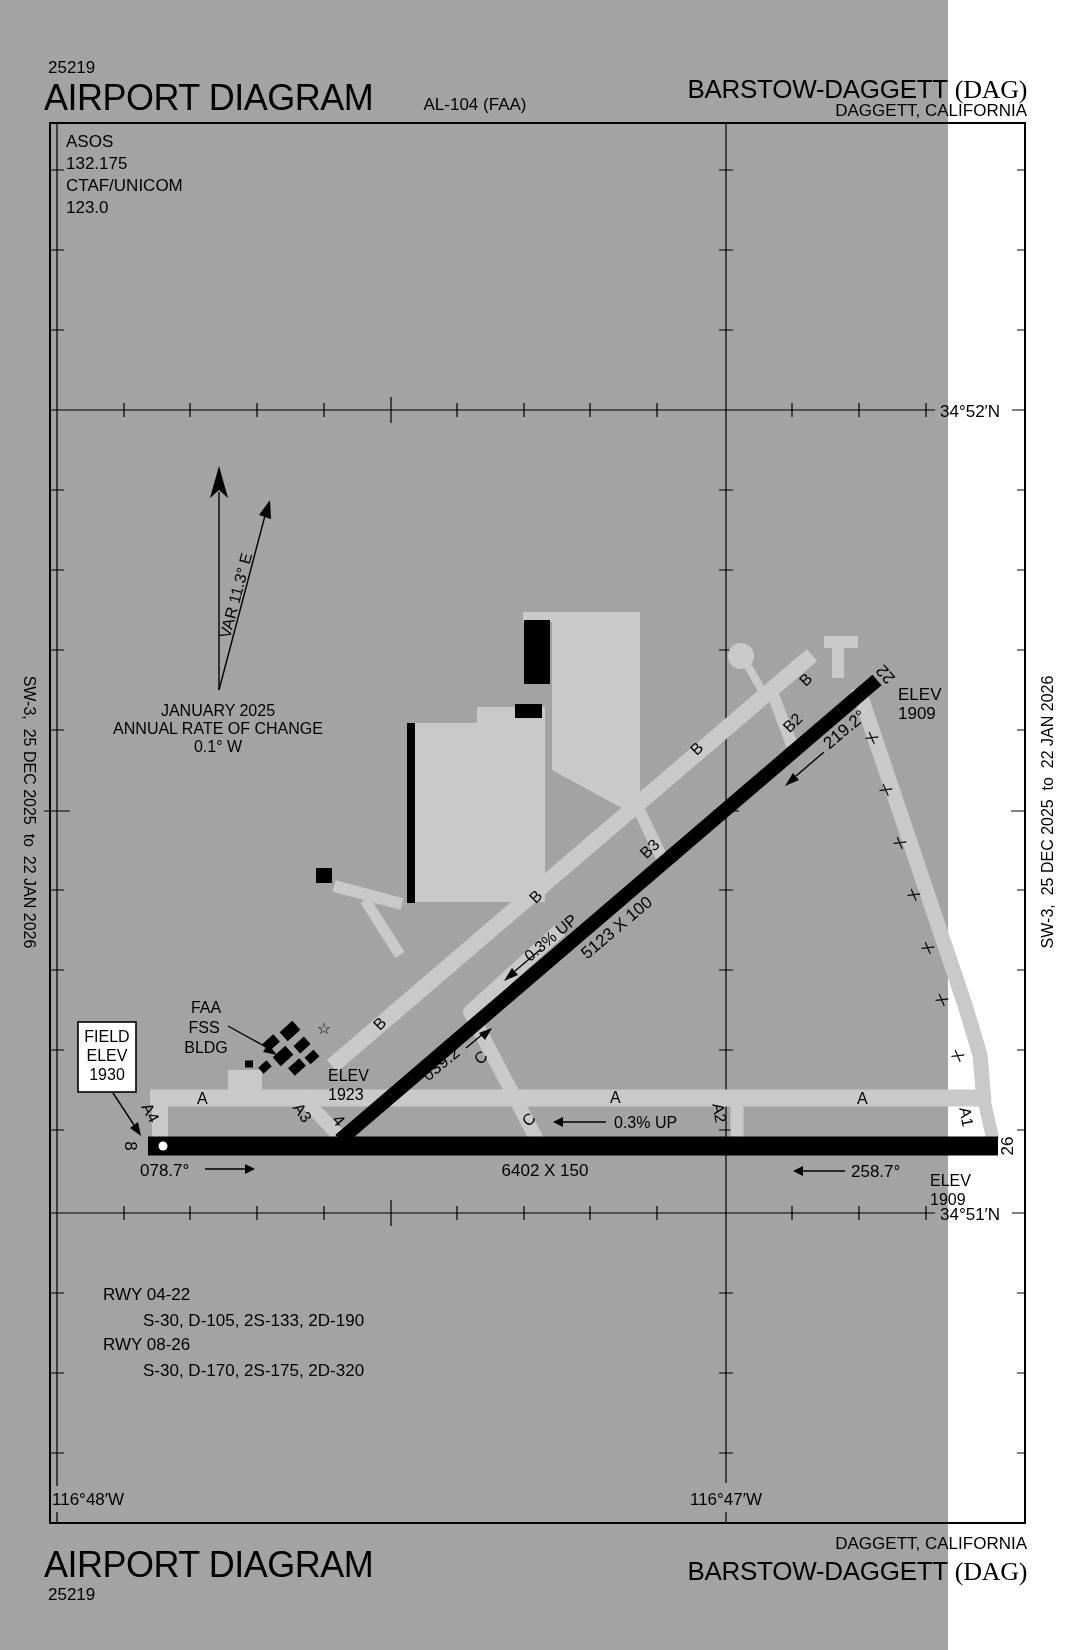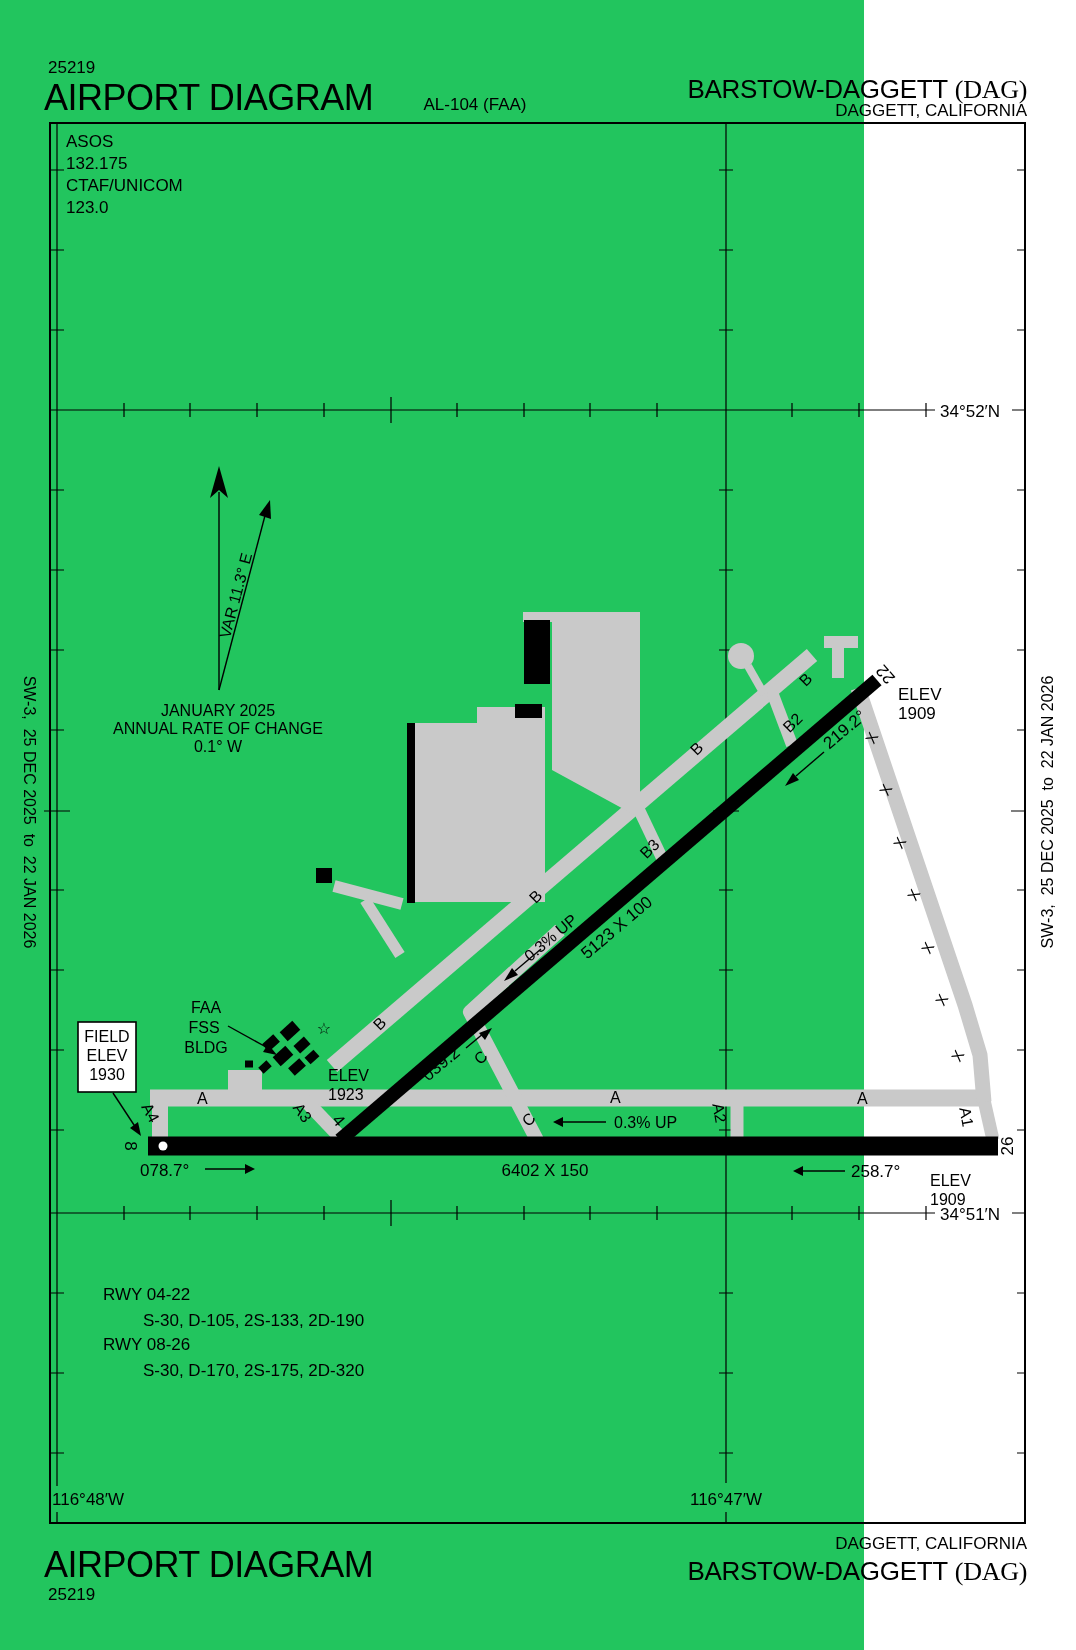--- a/index.html
+++ b/index.html
@@ -1,16 +1,16 @@
 <!DOCTYPE html>
 <html><head>
 <meta charset="utf-8">
 <style>
   html,body{margin:0;padding:0;background:#ffffff;}
-  .page{position:relative;width:864px;height:1650px;background:#22c55e;font-family:"Liberation Sans",sans-serif;text-align:center;}
+  .page{position:relative;width:948px;height:1650px;background:#a3a3a3;font-family:"Liberation Sans",sans-serif;text-align:center;}
   svg{display:block;}
   text{fill:#000;font-family:"Liberation Sans",sans-serif;}
   .t17{font-size:17px;}
   .t16{font-size:16px;}
   .t15{font-size:15px;}
   .big{font-size:36px;letter-spacing:-0.5px;}
   .name{font-size:26px;letter-spacing:-0.3px;}
   .serif{font-family:"Liberation Serif",serif;}
   .grid{stroke:#000;stroke-width:1.2;fill:none;}
   .tick{stroke:#000;stroke-width:1.2;fill:none;}

